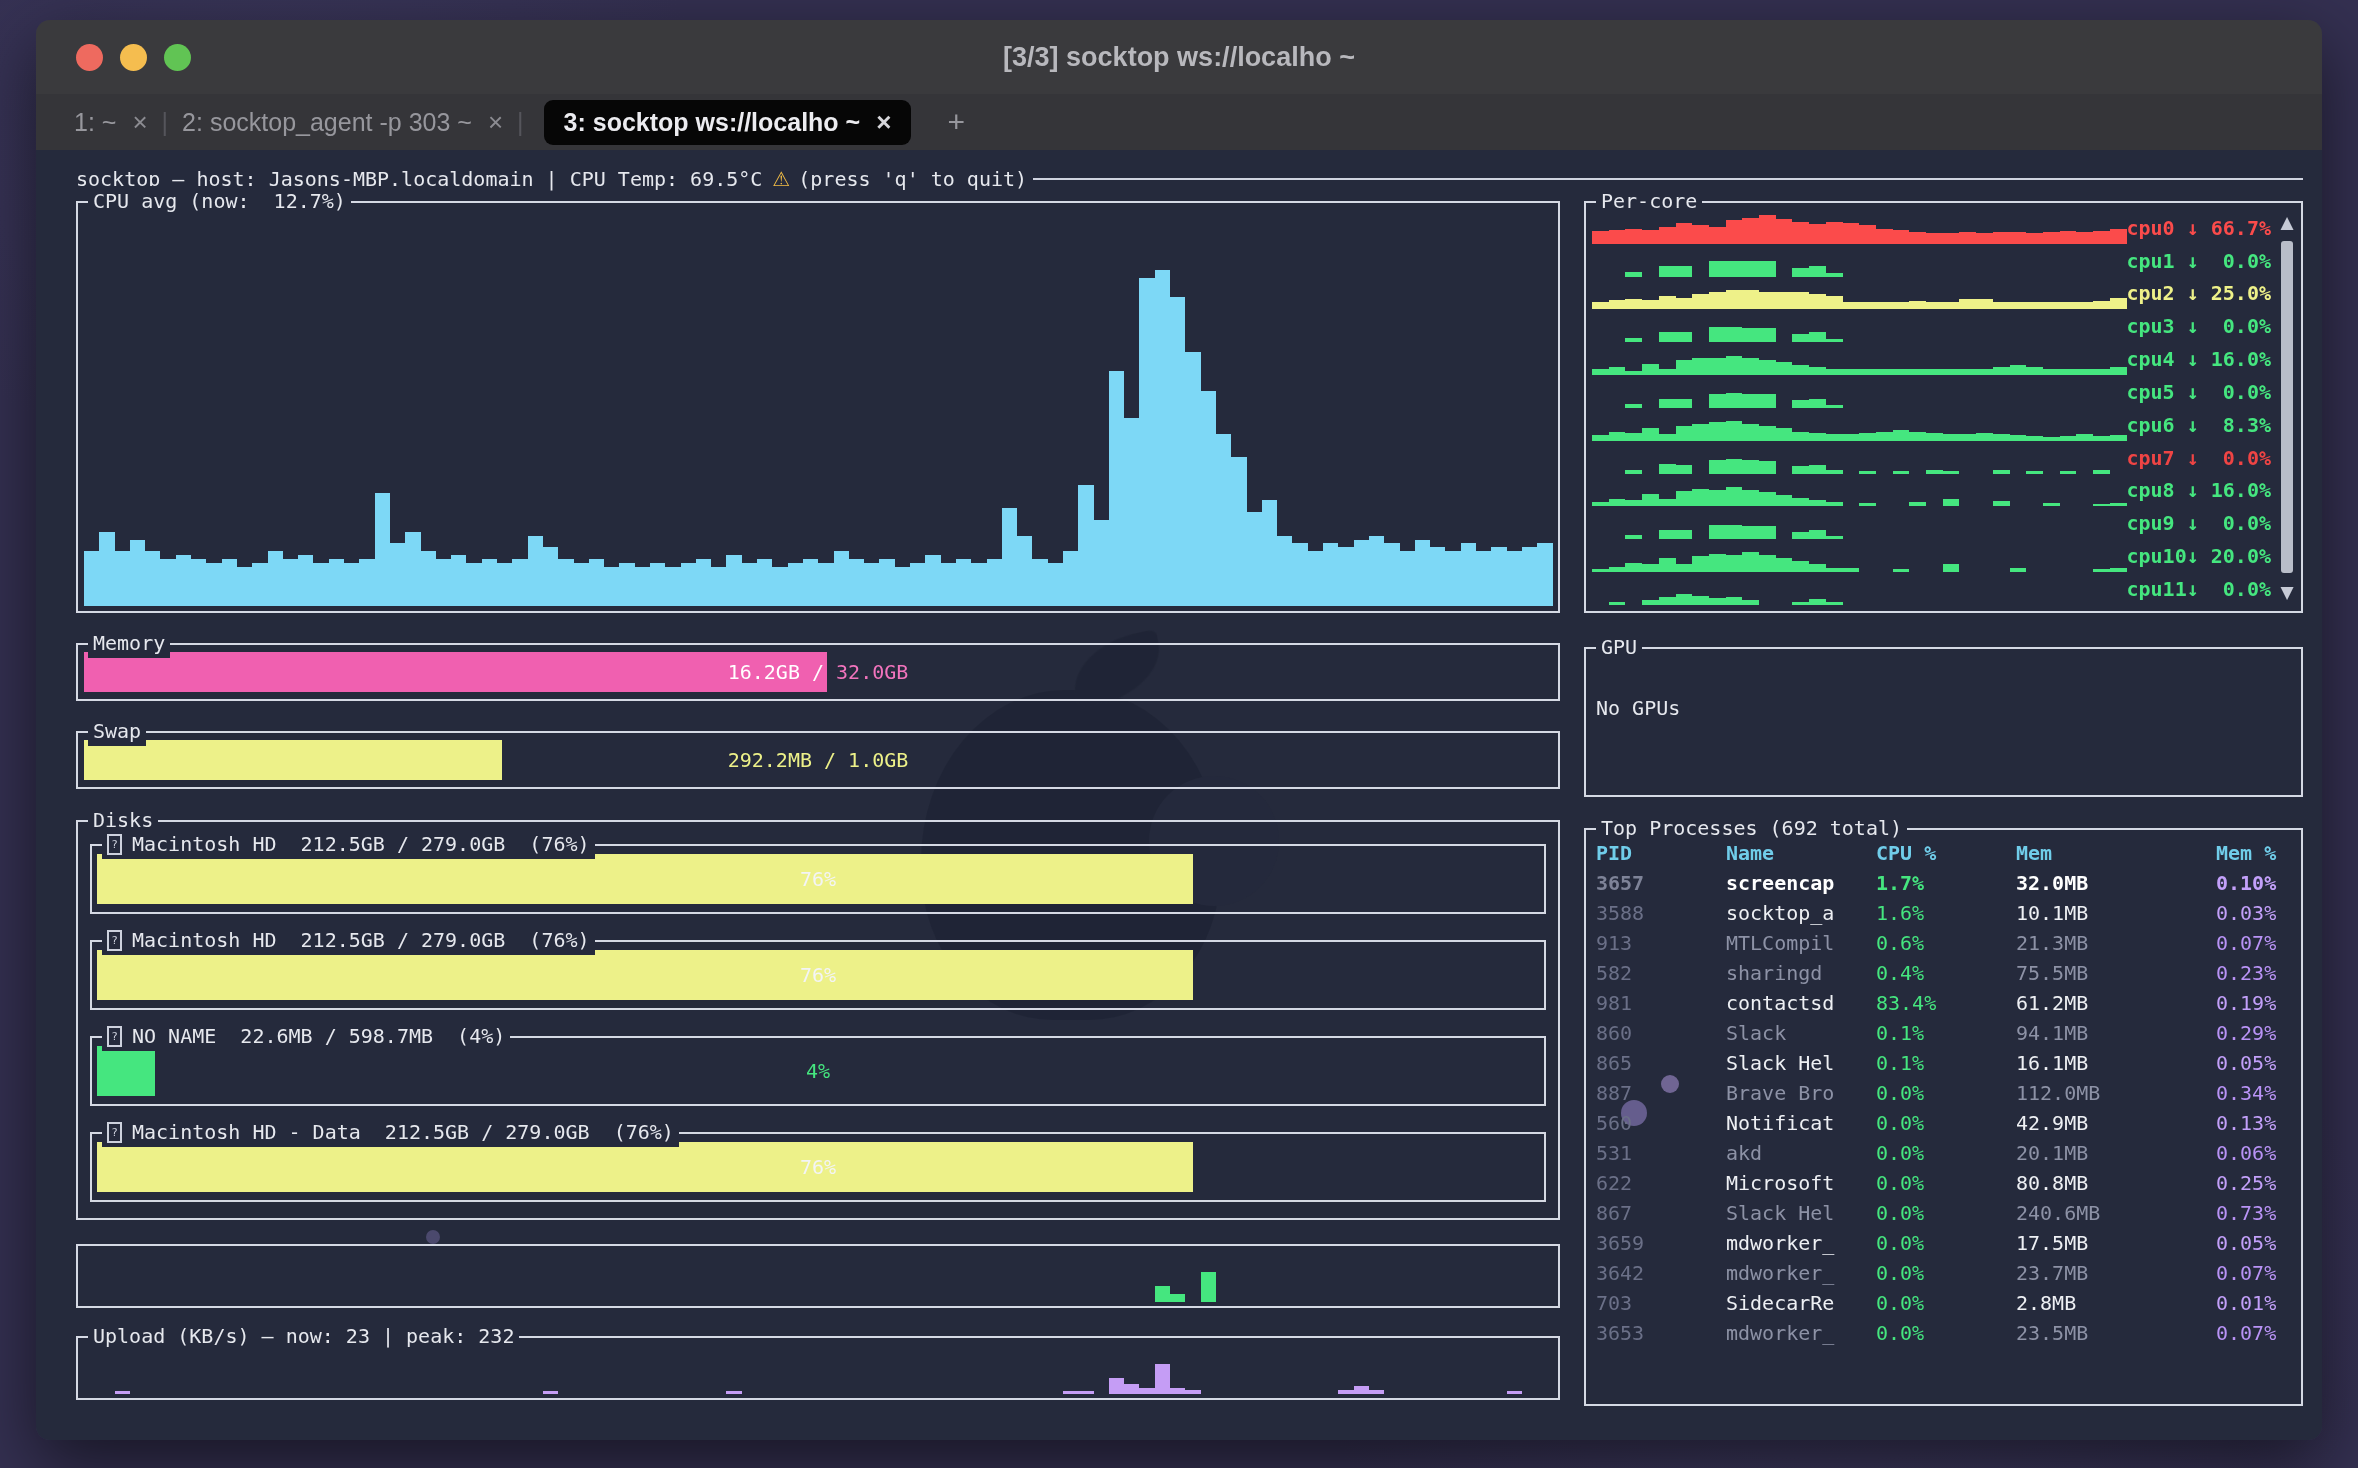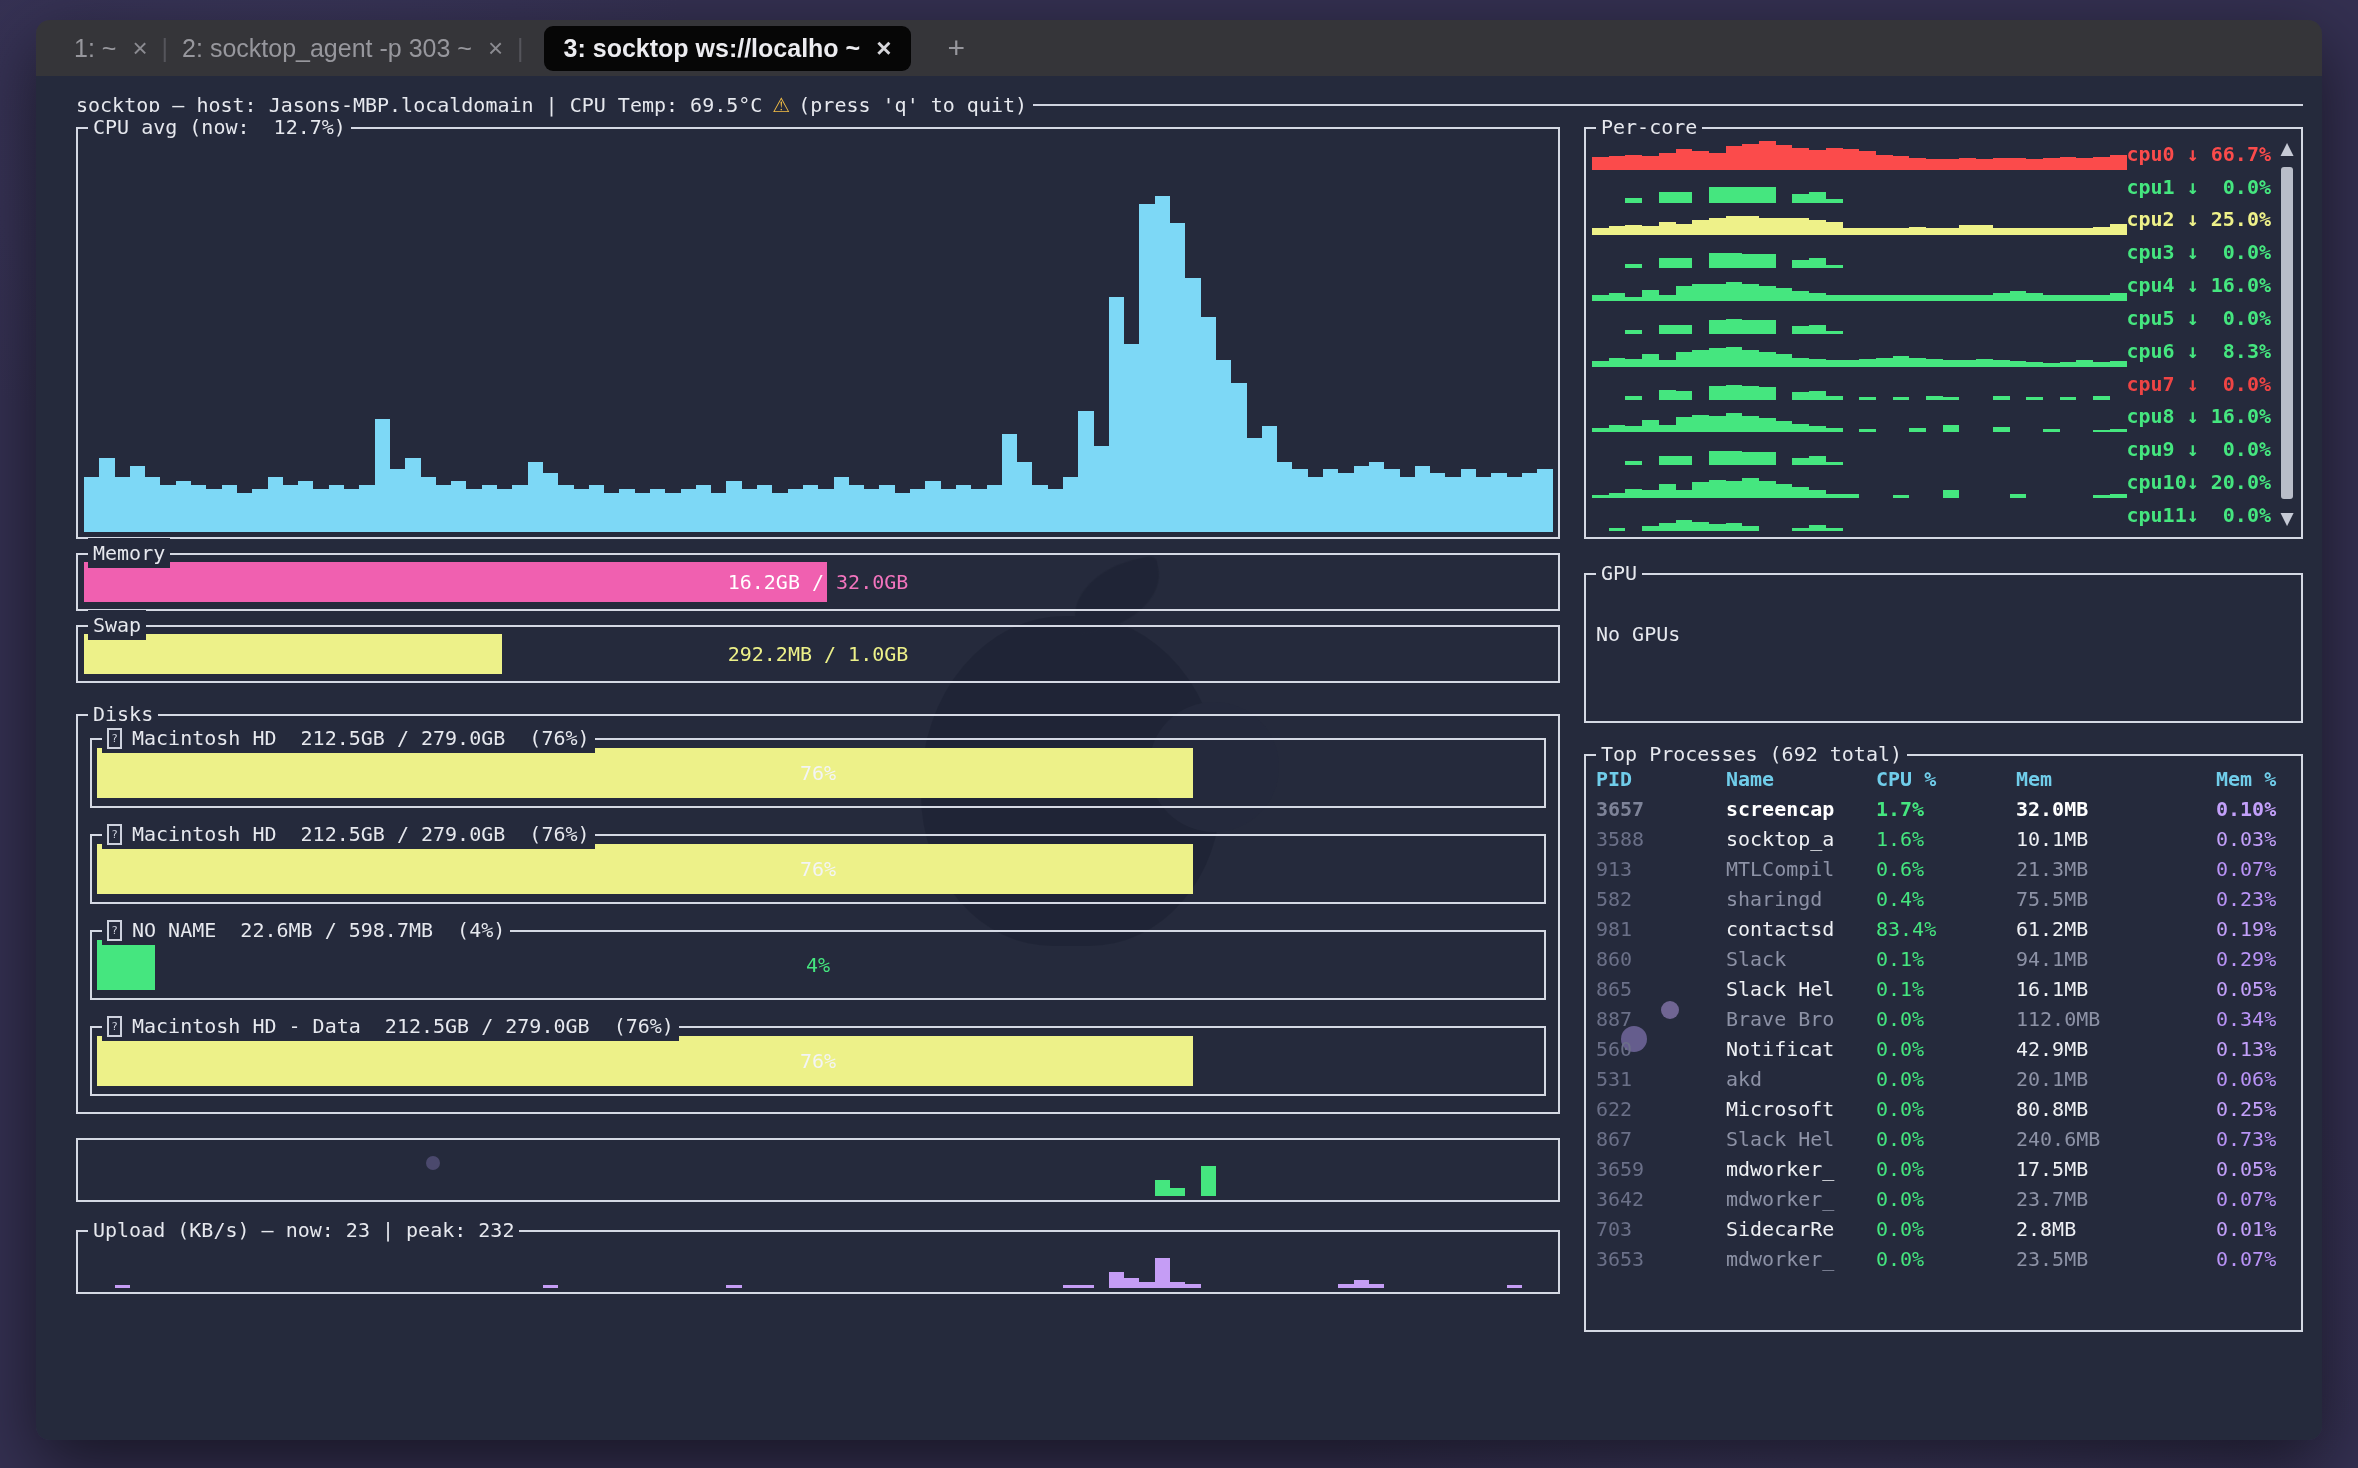--- a/index.html
+++ b/index.html
@@ -88,21 +88,21 @@
   .core-rows { position: absolute; left: 6px; right: 30px; top: 8px; bottom: 6px; display: flex; flex-direction: column; }
   .core-row { flex: 1; display: flex; align-items: flex-end; }
   .core-spark { flex: 1; height: 100%; display: flex; align-items: flex-end; }
   .core-spark .bar { flex: 1; }
   .core-label { white-space: pre; font-weight: bold; line-height: 31px; }
   .vscroll { position: absolute; right: 4px; top: 6px; bottom: 6px; width: 20px; text-align: center; color: #c6cad6; font-size: 17px; }
   .vscroll .arrow { height: 26px; line-height: 26px; font-family: "DejaVu Sans", sans-serif; }
   .vscroll .track { position: absolute; left: 4px; right: 4px; top: 30px; bottom: 30px; }
   .vscroll .thumb { position: absolute; left: 0; right: 0; top: 2px; bottom: 2px; background: #b9bdc9; border-radius: 3px; }
   
-  .panel.gauge { height: 58px; margin-top: 14px; }
+  .panel.gauge { height: 58px; margin-top: 30px; }
   .gaugebar { position: absolute; left: 6px; right: 6px; top: 7px; bottom: 7px; }
   .gaugefill { position: absolute; left: 0; top: 0; bottom: 0; }
   .gaugetext { position: absolute; inset: 0; display: flex; align-items: center; justify-content: center; z-index: 1; }
   
   .panel.disks { height: 400px; margin-top: 31px; }
   .disk { position: relative; border: 2px solid #d5d9e4; margin: 26px 12px 0 12px; height: 70px; }
   .disk:first-of-type { margin-top: 22px; }
   .disk .panel-title { display: flex; align-items: center; }
   .tofu {
     display: inline-block; width: 15px; height: 21px; border: 2px solid #cdd1dd;
@@ -129,20 +129,28 @@
   .prow.bold .name, .prow.bold .mem { color: #ffffff; font-weight: bold; }
   .prow.bold .cpu-val, .prow.bold .memp { font-weight: bold; }
   .prow.bold .pid { color: #7e8398; font-weight: bold; }
   .memp { color: #b993f6; }
   .prow.bright .memp { color: #c3a0fa; }
 </style>
 </head>
 <body>
 
 <div class="window">
+  <div class="titlebar">
+    <div class="traffic">
+      <div class="light red"></div>
+      <div class="light yellow"></div>
+      <div class="light green"></div>
+    </div>
+    <div class="win-title">[3/3] socktop ws://localho ~</div>
+  </div>
 
   <div class="tabbar">
     <div class="tab">
       <span>1: ~</span>
       <span class="close">×</span>
     </div>
     <span class="tab-sep">|</span>
     <div class="tab">
       <span>2: socktop_agent -p 303 ~</span>
       <span class="close">×</span>

